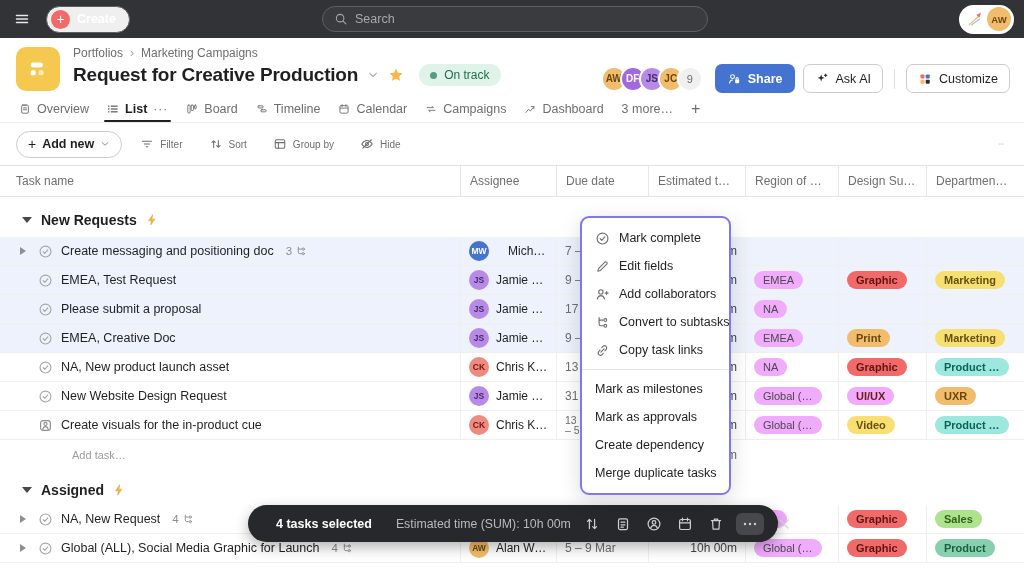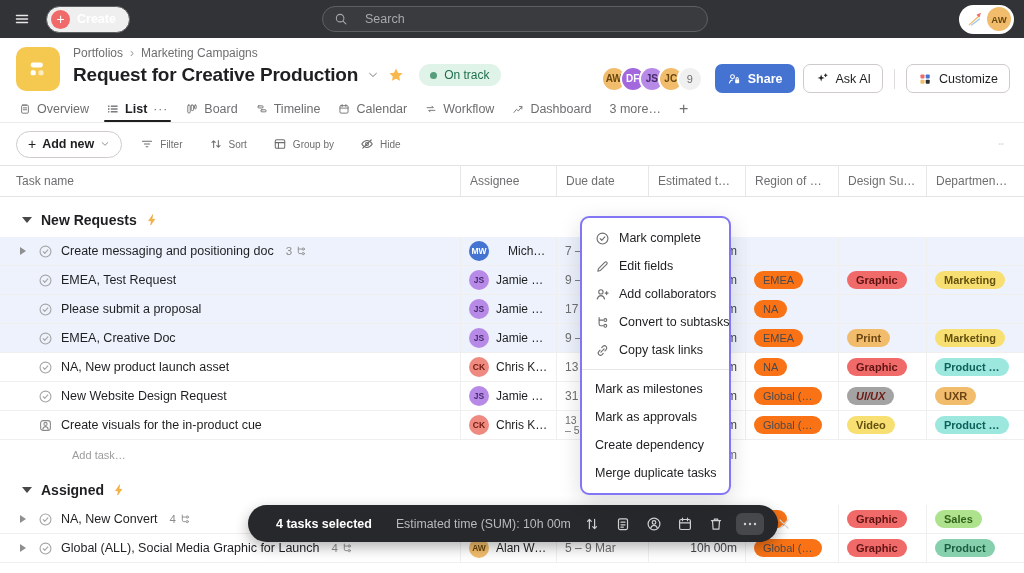--- a/index.html
+++ b/index.html
@@ -16,21 +16,21 @@
   .icon.lg { width:16px; height:16px; }
 
   
   .topbar { height:38px; background:#323337; display:flex; align-items:center; padding:0 10px; gap:12px; }
   .hamburger { color:#e8e8e8; display:flex; padding:4px; cursor:pointer; }
   .create-btn { display:flex; align-items:center; gap:7px; border:1px solid #5e5f61; border-radius:15px;
                 height:27px; padding:2px 13px 2px 4px; color:#fff; font-size:12.5px; font-weight:600; cursor:pointer; }
   .create-plus { width:19px; height:19px; border-radius:50%; background:#f06a6a; color:#fff; display:flex;
                  align-items:center; justify-content:center; font-size:14px; font-weight:400; }
   .search { position:absolute; left:calc(50% - 190px); top:6px; width:386px; height:26px; border:1px solid #5e5f61;
-            background:#3a3b3e; border-radius:14px; display:flex; align-items:center; gap:17px; padding:8px 11px; color:#a8a9ab; }
+            background:#3a3b3e; border-radius:14px; display:flex; align-items:center; gap:7px; padding:8px 11px; color:#a8a9ab; }
   .search input { border:none; outline:none; background:transparent; color:#d6d6d8; font-size:12.5px; width:100%;
                   font-family:"Liberation Sans", sans-serif; }
   .search input::placeholder { color:#a8a9ab; }
   .user-pill { margin-left:auto; background:#fff; height:29px; border-radius:15px; display:flex; align-items:center;
                padding:2px 3px 2px 8px; gap:4px; cursor:pointer; }
   .avatar { border-radius:50%; display:inline-flex; align-items:center; justify-content:center; font-weight:700; flex:0 0 auto; }
   .av24 { width:24px; height:24px; font-size:9.5px; }
   .av26 { width:26px; height:26px; font-size:10px; border:2px solid #fff; }
   .av20 { width:20px; height:20px; font-size:8.5px; }
 
@@ -98,21 +98,21 @@
   .caret-right { width:0; height:0; border-top:4.5px solid transparent; border-bottom:4.5px solid transparent;
                  border-left:6px solid #8f8f91; }
   .task-name { overflow:hidden; text-overflow:ellipsis; }
   .subtask-badge { display:flex; align-items:center; gap:3px; color:#8c8c8e; font-size:11.5px; margin-left:4px; }
   .assignee-name { color:#1e1f21; font-size:12px; overflow:hidden; text-overflow:ellipsis; margin-left:7px; }
   .due-text { color:#6d6e6f; font-size:12px; }
   .due-two { display:flex; flex-direction:column; line-height:10.5px; font-size:10.5px; color:#6d6e6f; }
   .c-est { justify-content:flex-end; color:#44484a; font-size:12px; }
   .pill { height:18px; border-radius:9px; padding:0 9px; font-size:11px; display:inline-flex; align-items:center;
           font-weight:600; flex:0 0 auto; }
-  .pill.gray { background:#f97316; color:#4a4a4c; font-weight:400; }
+  .pill.gray { background:#f0abfc; color:#4a4a4c; font-weight:400; }
   .row.addrow { border-bottom:none; color:#9c9c9e; }
   .row.addrow .cell { border-left:none; }
   .row.addrow .add-task-label { margin-left:56px; font-size:11px; }
 
   
   .ctx-menu { position:absolute; left:580px; top:216px; width:151px; background:#fff; border:2px solid #8376f5;
               border-radius:9px; box-shadow:0 6px 22px rgba(0,0,0,.14); padding:6px 0; z-index:30; }
   .menu-item { display:flex; gap:9px; align-items:center; height:28px; padding:0 13px; font-size:12.5px;
                color:#1e1f21; cursor:pointer; white-space:nowrap; }
   .menu-item .icon { color:#6d6e6f; }
@@ -291,21 +291,21 @@
           </svg>
         </span>
         <span>Calendar</span>
       </div>
       <div class="tab">
         <span class="icon sm">
           <svg viewBox="0 0 16 16" fill="none" stroke="currentColor" stroke-width="1.2" stroke-linecap="round" stroke-linejoin="round">
             <path d="M2.8 6.2h8.4l-2-2M13.2 9.8H4.8l2 2"></path>
           </svg>
         </span>
-        <span>Workflow</span>
+        <span>Campaigns</span>
       </div>
       <div class="tab">
         <span class="icon sm">
           <svg viewBox="0 0 16 16" fill="none" stroke="currentColor" stroke-width="1.2" stroke-linecap="round" stroke-linejoin="round">
             <path d="M2.6 12.6l3.4-4.1 2.5 2.1 4.6-5.6"></path>
             <path d="M9.8 4.6h3.3v3.3"></path>
           </svg>
         </span>
         <span>Dashboard</span>
       </div>
@@ -565,21 +565,21 @@
         <div class="cell c-due" style="width: 92px; flex: 0 0 92px;">
           <span class="due-text">31 M</span>
         </div>
         <div class="cell c-est" style="width: 97px; flex: 0 0 97px;">
           <span>m</span>
         </div>
         <div class="cell c-region" style="width: 93px; flex: 0 0 93px;">
           <span class="pill gray">Global (…</span>
         </div>
         <div class="cell c-design" style="width: 88px; flex: 0 0 88px;">
-          <span class="pill" style="background: #a3a3a3; color: rgb(109, 27, 21); font-style: italic;">UI/UX</span>
+          <span class="pill" style="background: #f0abfc; color: rgb(109, 27, 21);">UI/UX</span>
         </div>
         <div class="cell c-dept" style="width: 98px; flex: 0 0 98px;">
           <span class="pill" style="background: rgb(241, 189, 108); color: rgb(107, 69, 18);">UXR</span>
         </div>
       </div>
       <div class="row">
         <div class="cell c-task" style="width: 460px; flex: 0 0 460px;">
           <span class="caret-box"></span>
           <span class="icon md" style="color: rgb(140, 140, 142);">
             <svg viewBox="0 0 16 16" fill="none" stroke="currentColor" stroke-width="1.2" stroke-linecap="round" stroke-linejoin="round">
@@ -636,21 +636,21 @@
         <div class="cell c-task" style="width: 460px; flex: 0 0 460px;">
           <span class="caret-box">
             <span class="caret-right"></span>
           </span>
           <span class="icon md" style="color: rgb(166, 166, 168);">
             <svg viewBox="0 0 16 16" fill="none" stroke="currentColor" stroke-width="1.2" stroke-linecap="round" stroke-linejoin="round">
               <circle cx="8" cy="8" r="5.8"></circle>
               <path d="M5.5 8.2l1.7 1.7 3.3-3.7"></path>
             </svg>
           </span>
-          <span class="task-name">NA, New Convert</span>
+          <span class="task-name">NA, New Request</span>
           <span class="subtask-badge">
             <span>4</span>
             <span class="icon sm">
               <svg viewBox="0 0 16 16" fill="none" stroke="currentColor" stroke-width="1.2" stroke-linecap="round" stroke-linejoin="round">
                 <path d="M4.4 2.8v6.7a2 2 0 0 0 2 2h2.3"></path>
                 <path d="M4.4 5.4h4.2"></path>
                 <circle cx="11" cy="5.4" r="1.5"></circle>
                 <circle cx="11" cy="11.5" r="1.5"></circle>
               </svg>
             </span>

